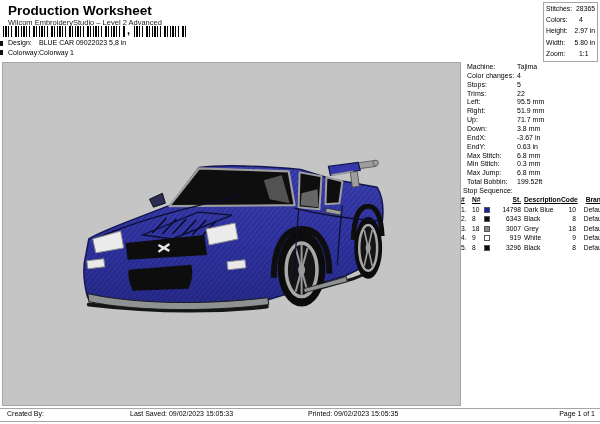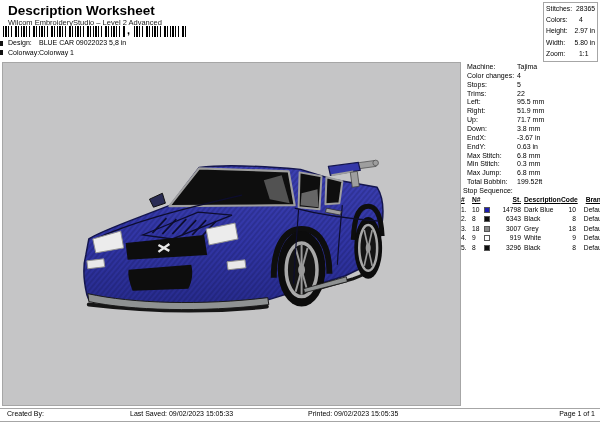--- a/index.html
+++ b/index.html
@@ -37,21 +37,21 @@
   .ft-created{left:7px;}
   .ft-saved{left:130px;}
   .ft-printed{left:308px;}
   .ft-page{right:5px;text-align:right;}
 </style>
 </head>
 <body>
 
 <div class="page">
 
-  <div class="abs hdr-title">Description Worksheet</div>
+  <div class="abs hdr-title">Production Worksheet</div>
   <div class="abs hdr-sub">Wilcom EmbroideryStudio – Level 2 Advanced</div>
 
   <div class="abs barcode-wrap">
     <span class="bc-seg" style="left:0;width:122px;"></span>
     <span class="bc-comma">,</span>
     <span class="bc-seg" style="left:131px;width:53px;"></span>
   </div>
 
   <div class="abs edge-mark" style="top:41px;"></div>
   <div class="abs edge-mark" style="top:50px;"></div>

